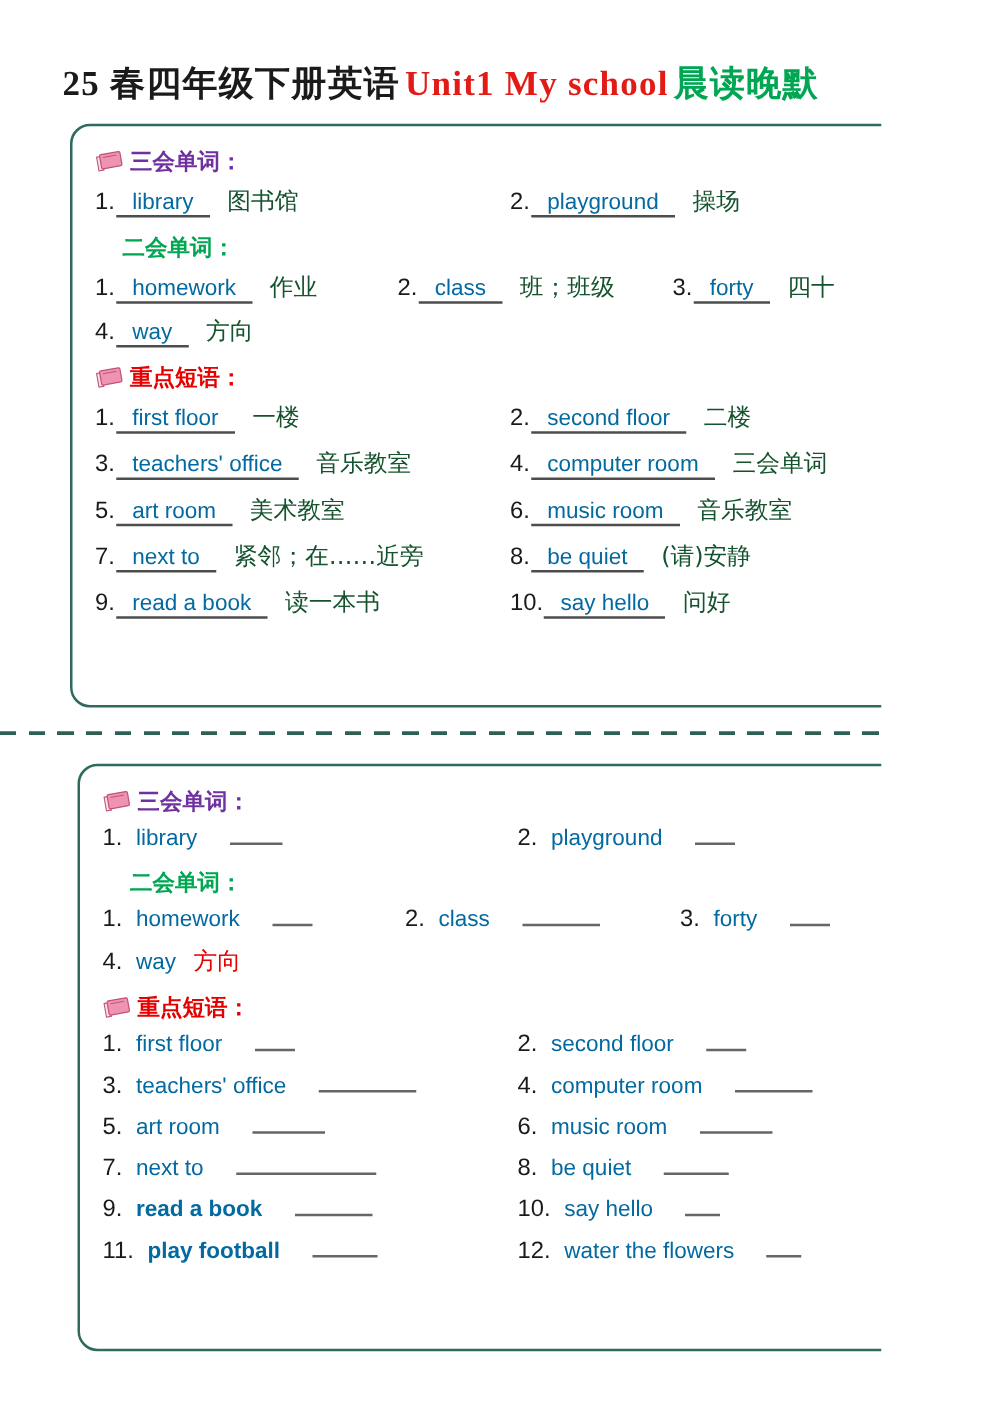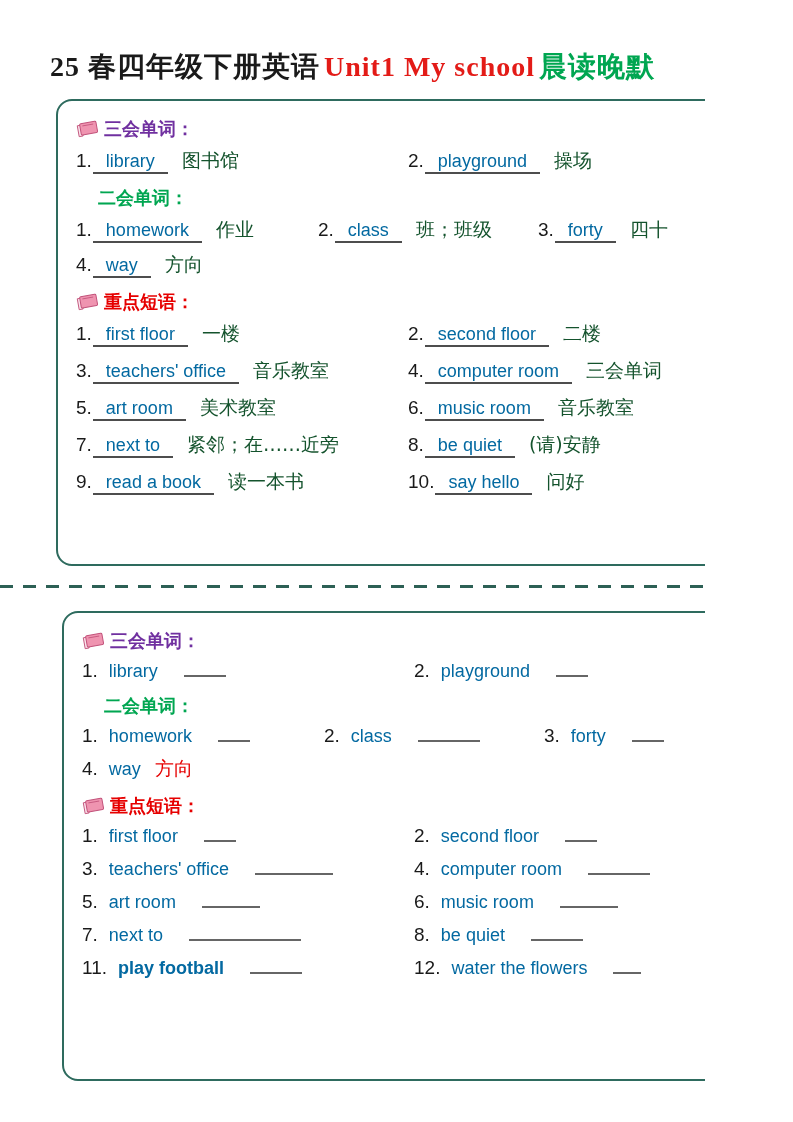--- a/index.html
+++ b/index.html
@@ -191,18 +191,22 @@
     </div>
     <div class="row row2 prow">
       <span class="item"><span class="num">5.</span><span class="ans en">art room</span><span class="blank b58"></span></span>
       <span class="item"><span class="num">6.</span><span class="ans en">music room</span><span class="blank b58"></span></span>
     </div>
     <div class="row row2 prow">
       <span class="item"><span class="num">7.</span><span class="ans en">next to</span><span class="blank b112"></span></span>
       <span class="item"><span class="num">8.</span><span class="ans en">be quiet</span><span class="blank b52"></span></span>
     </div>
     <div class="row row2 prow">
+      <span class="item"><span class="num">9.</span><span class="ans en bold">read a book</span><span class="blank b62"></span></span>
+      <span class="item"><span class="num">10.</span><span class="ans en">say hello</span><span class="blank b28"></span></span>
+    </div>
+    <div class="row row2 prow">
       <span class="item"><span class="num">11.</span><span class="ans en bold">play football</span><span class="blank b52"></span></span>
       <span class="item"><span class="num">12.</span><span class="ans en">water the flowers</span><span class="blank b28"></span></span>
     </div>
   </section>
 
 </div>
 
 </body></html>

